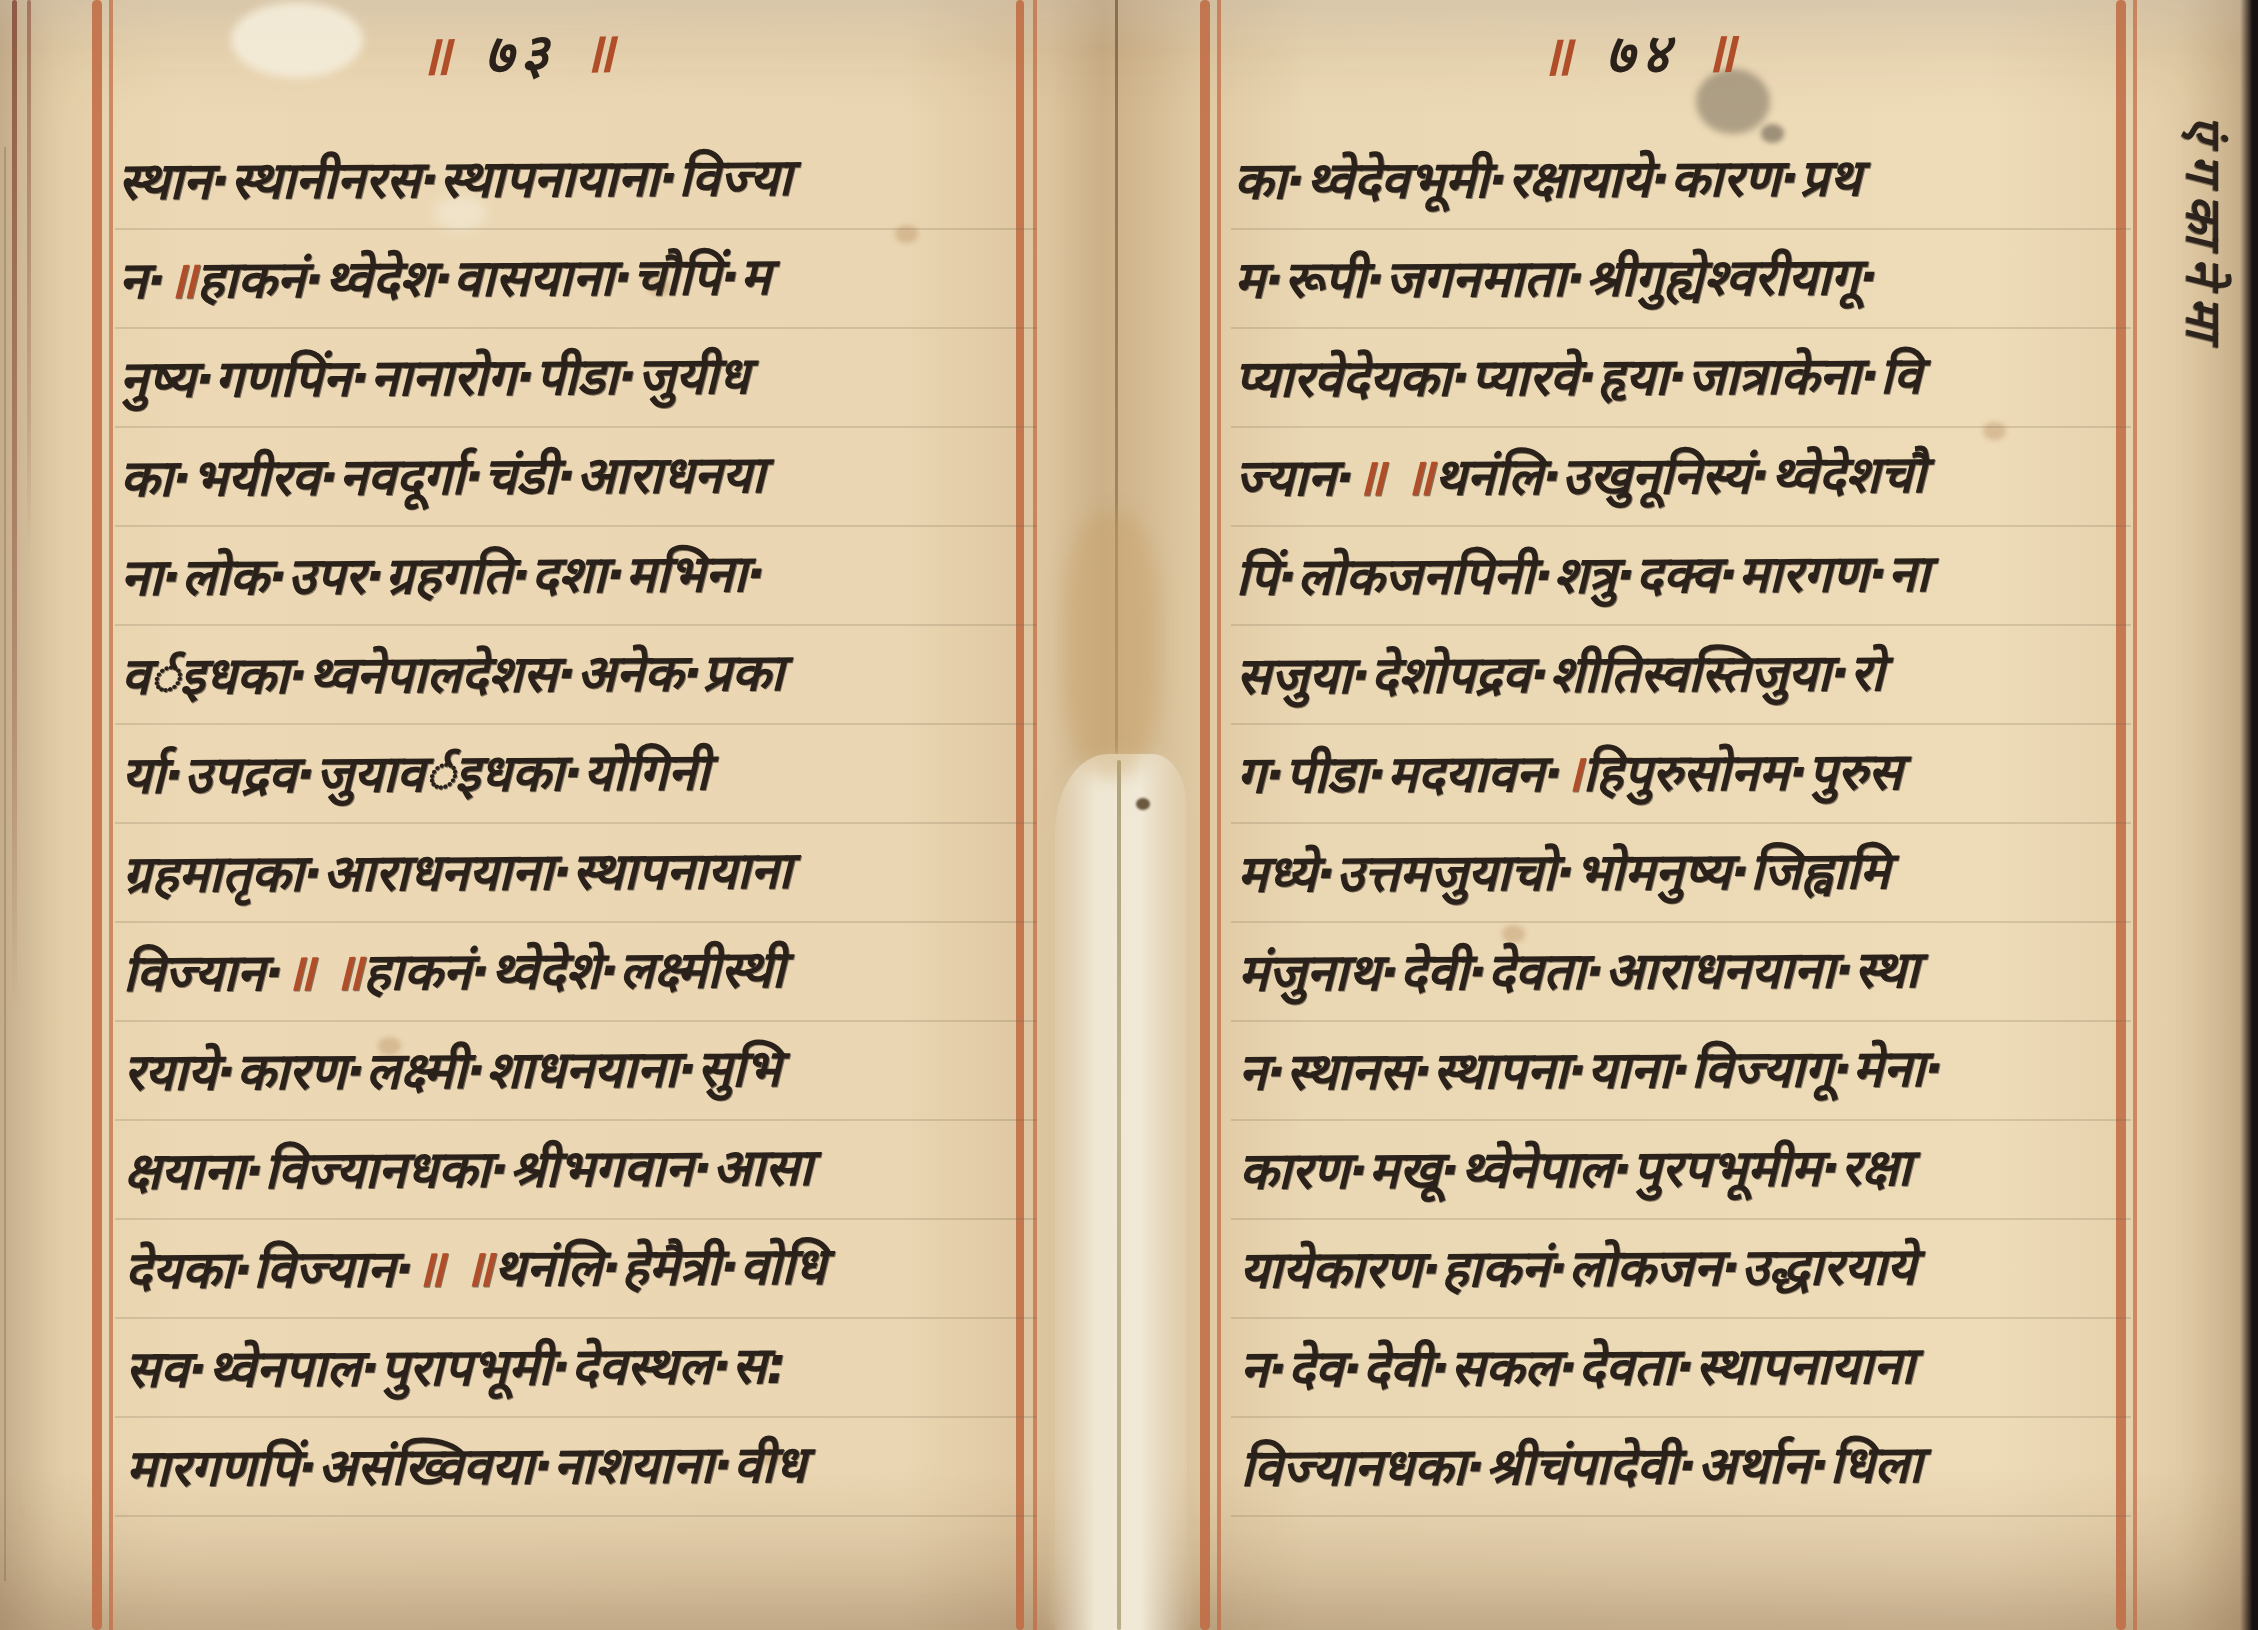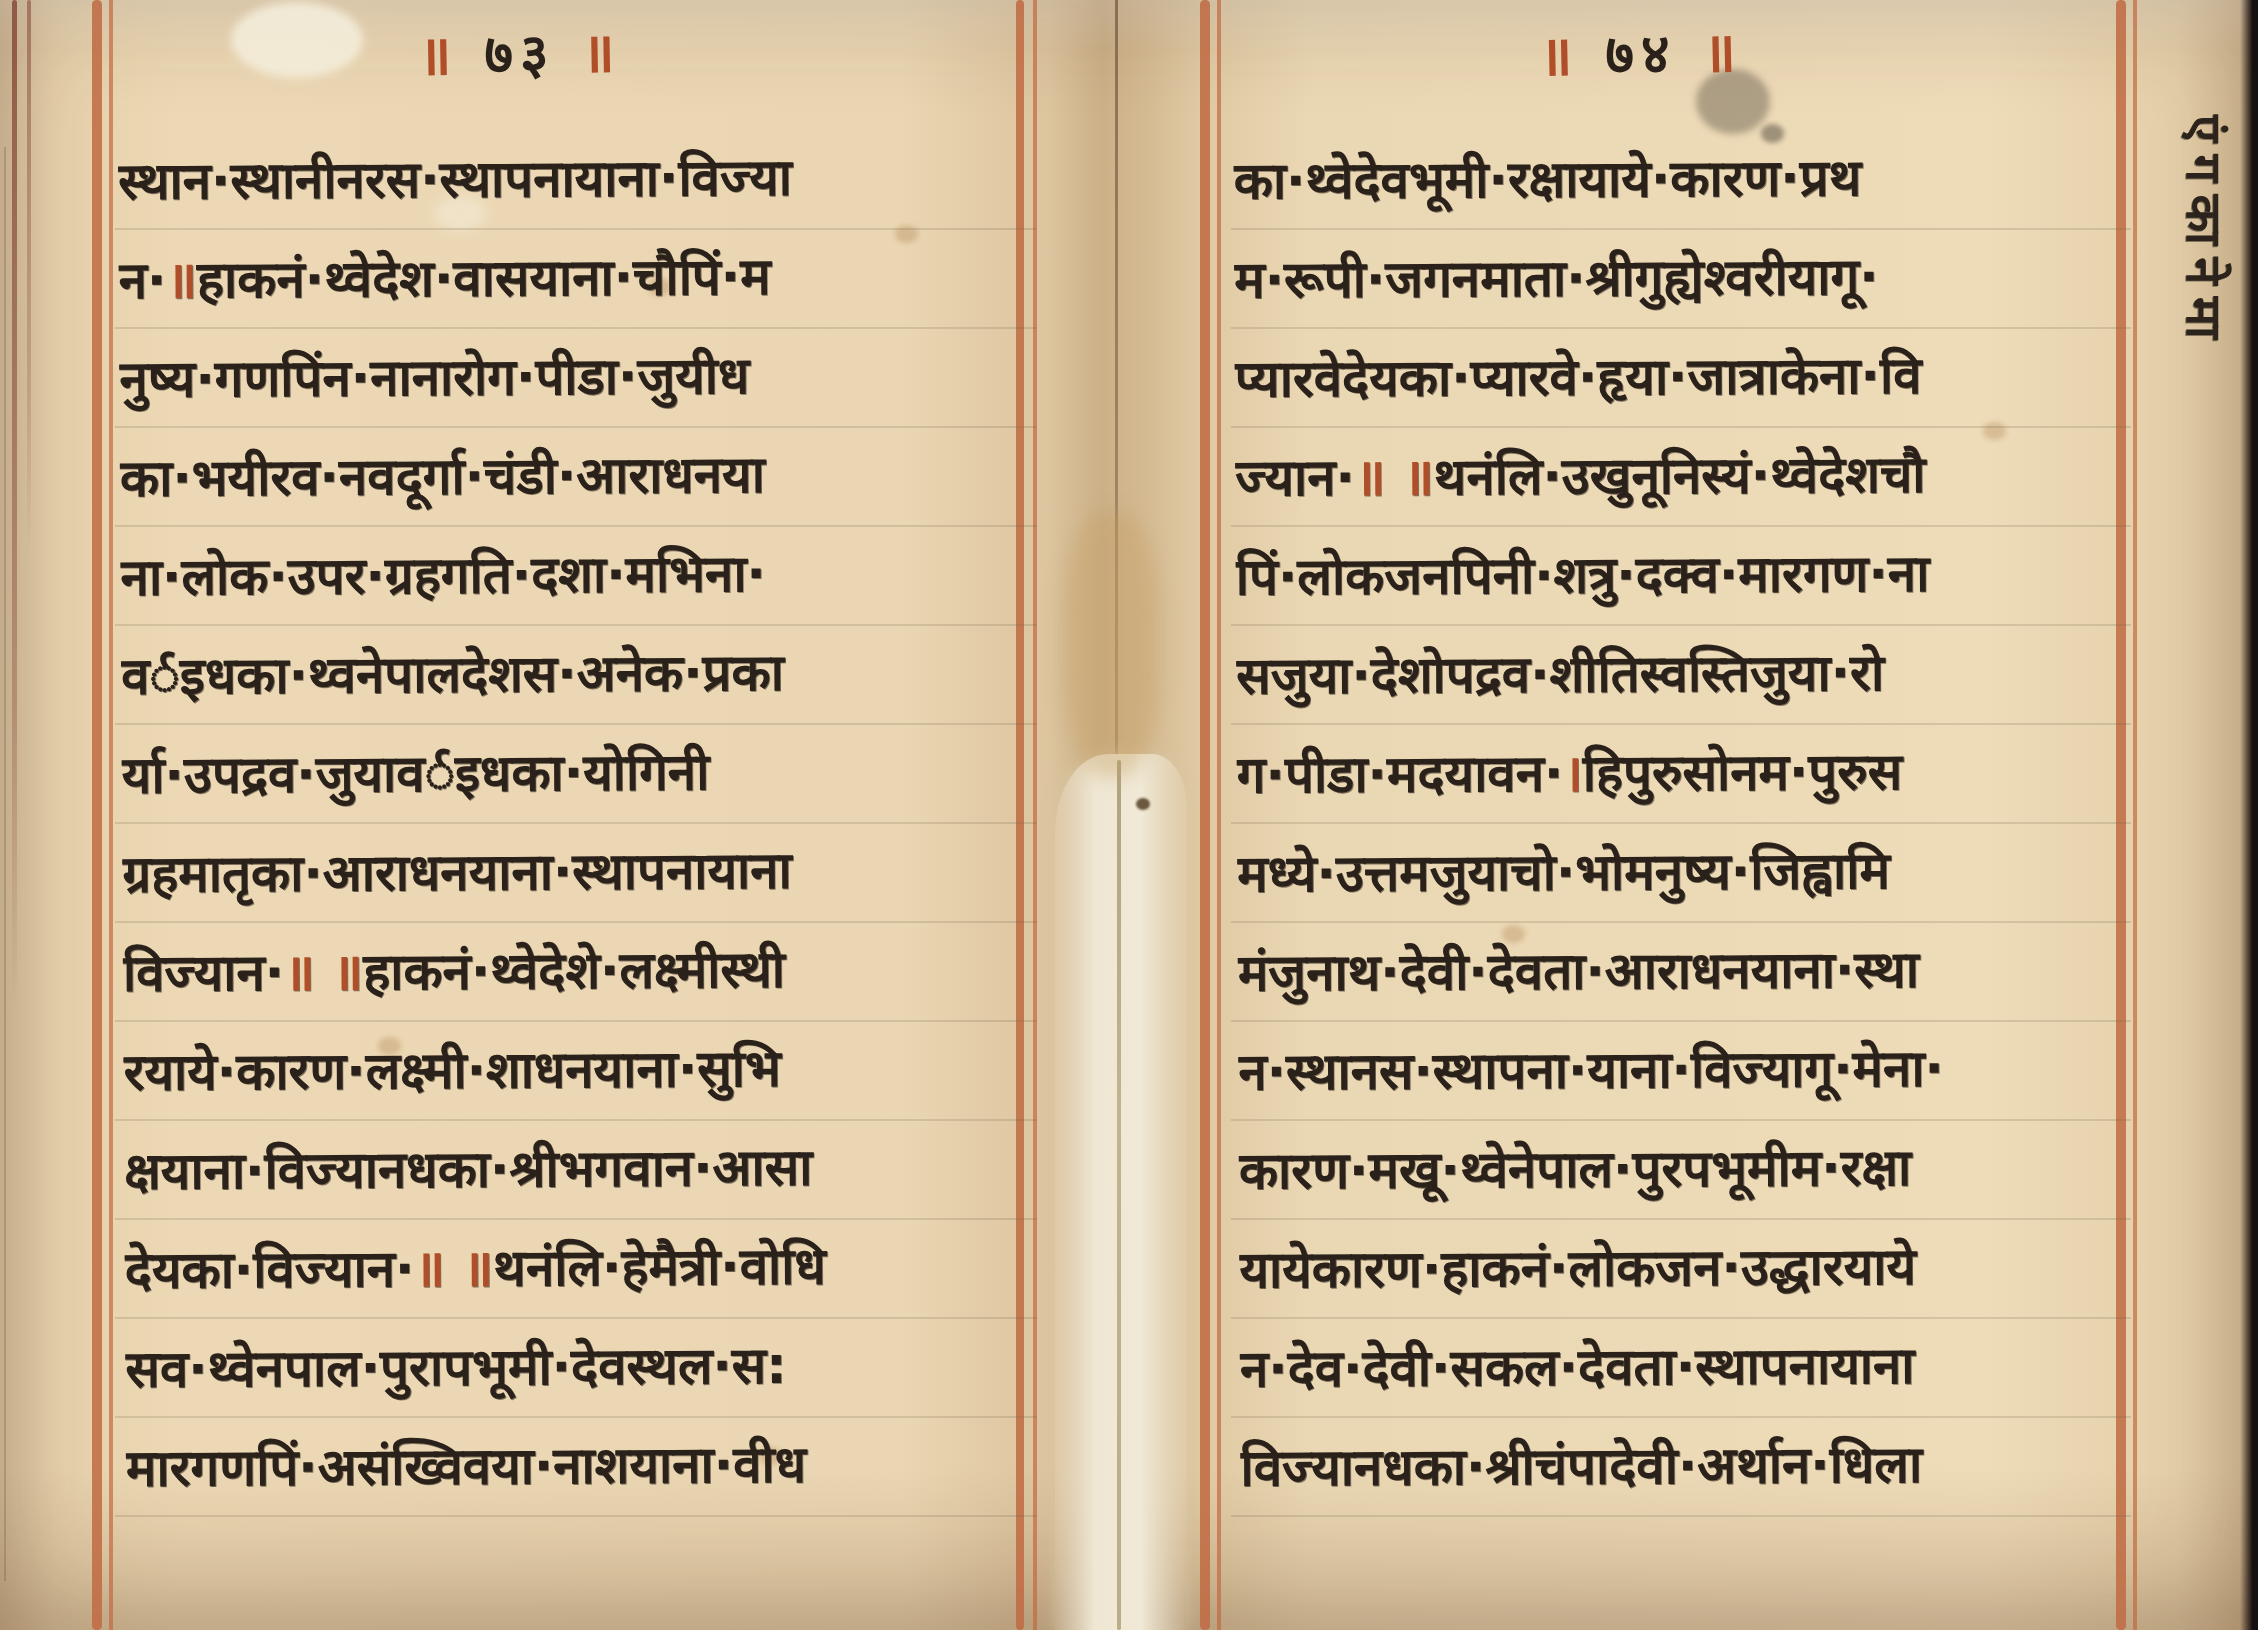--- a/index.html
+++ b/index.html
@@ -6,20 +6,21 @@
   #photo{
     position:relative;width:2258px;height:1630px;overflow:hidden;
     font-family:"DejaVu Sans","Liberation Sans",sans-serif;
     background:
       linear-gradient(180deg, rgba(255,250,238,.25) 0, rgba(255,250,238,0) 3%, rgba(120,80,45,0) 90%, rgba(120,80,45,.18) 99%),
       linear-gradient(90deg,
         #d9c29e 0%, #e7d2ac 2.5%, #ecd8b4 8%, #ead6b2 40%,
         #dcc49e 46.5%, #cbb088 48.8%, #d2b78f 50.2%, #dfc9a3 53%,
         #ead7b3 58%, #eedbb8 88%, #e4cfa9 96.5%, #d5bd96 99.3%, #c9af87 100%);
     box-shadow:inset 0 0 106px rgba(70,40,20,.28);
+    font-style:italic;
   }
   
   .black-edge-right{position:absolute;right:0;top:0;width:17.6px;height:100%;
     background:linear-gradient(90deg,rgba(23,16,16,0),#171010 70%);}
   .edge-crease{position:absolute;top:0;width:4.4px;height:62%;border-radius:3.5px;
     background:linear-gradient(180deg,rgba(106,30,18,.6),rgba(106,30,18,.25) 70%,rgba(106,30,18,0));}
   .edge-crease.c1{left:12.4px;}
   .edge-crease.c2{left:26.5px;height:34%;opacity:.7;}
   .edge-line{position:absolute;left:4.4px;top:9%;width:1.8px;height:88%;background:rgba(95,75,50,.25);}
   .gutter-crack{position:absolute;left:1115px;top:0;width:2.6px;height:776px;

